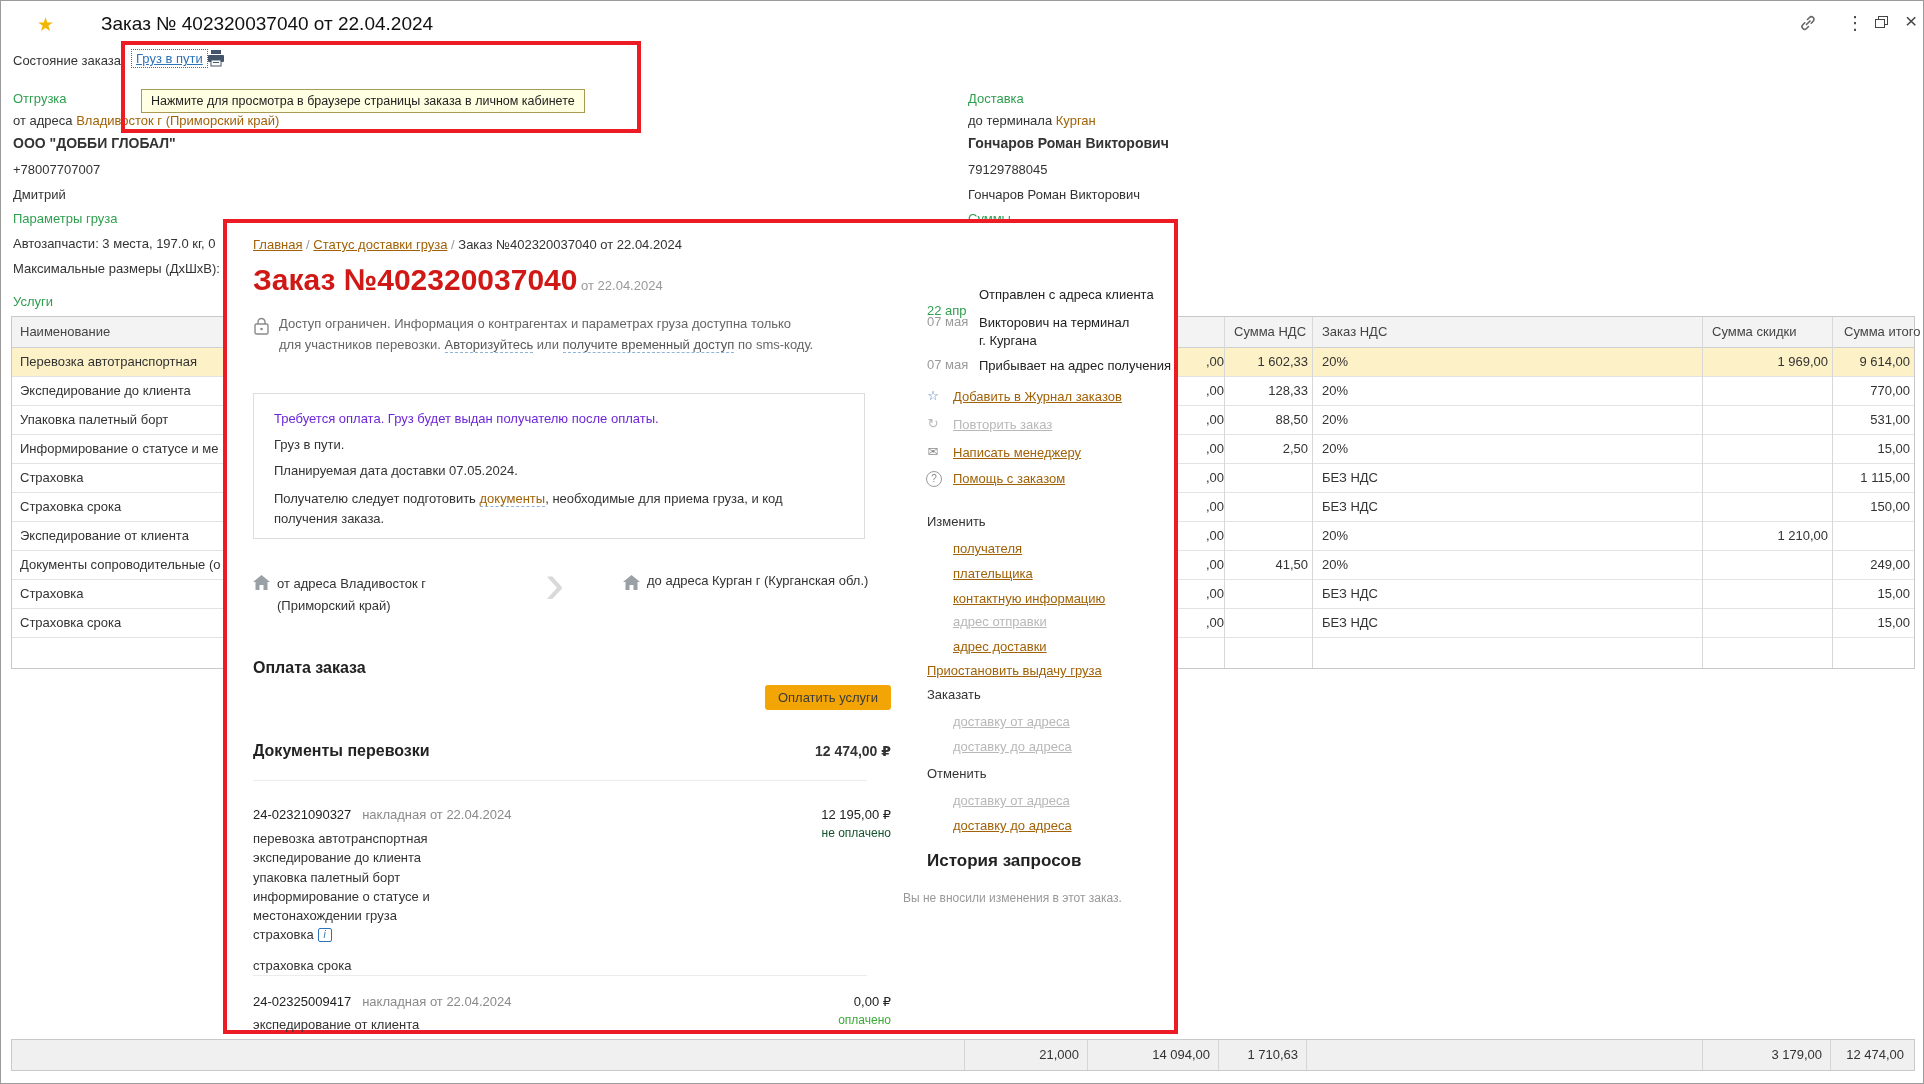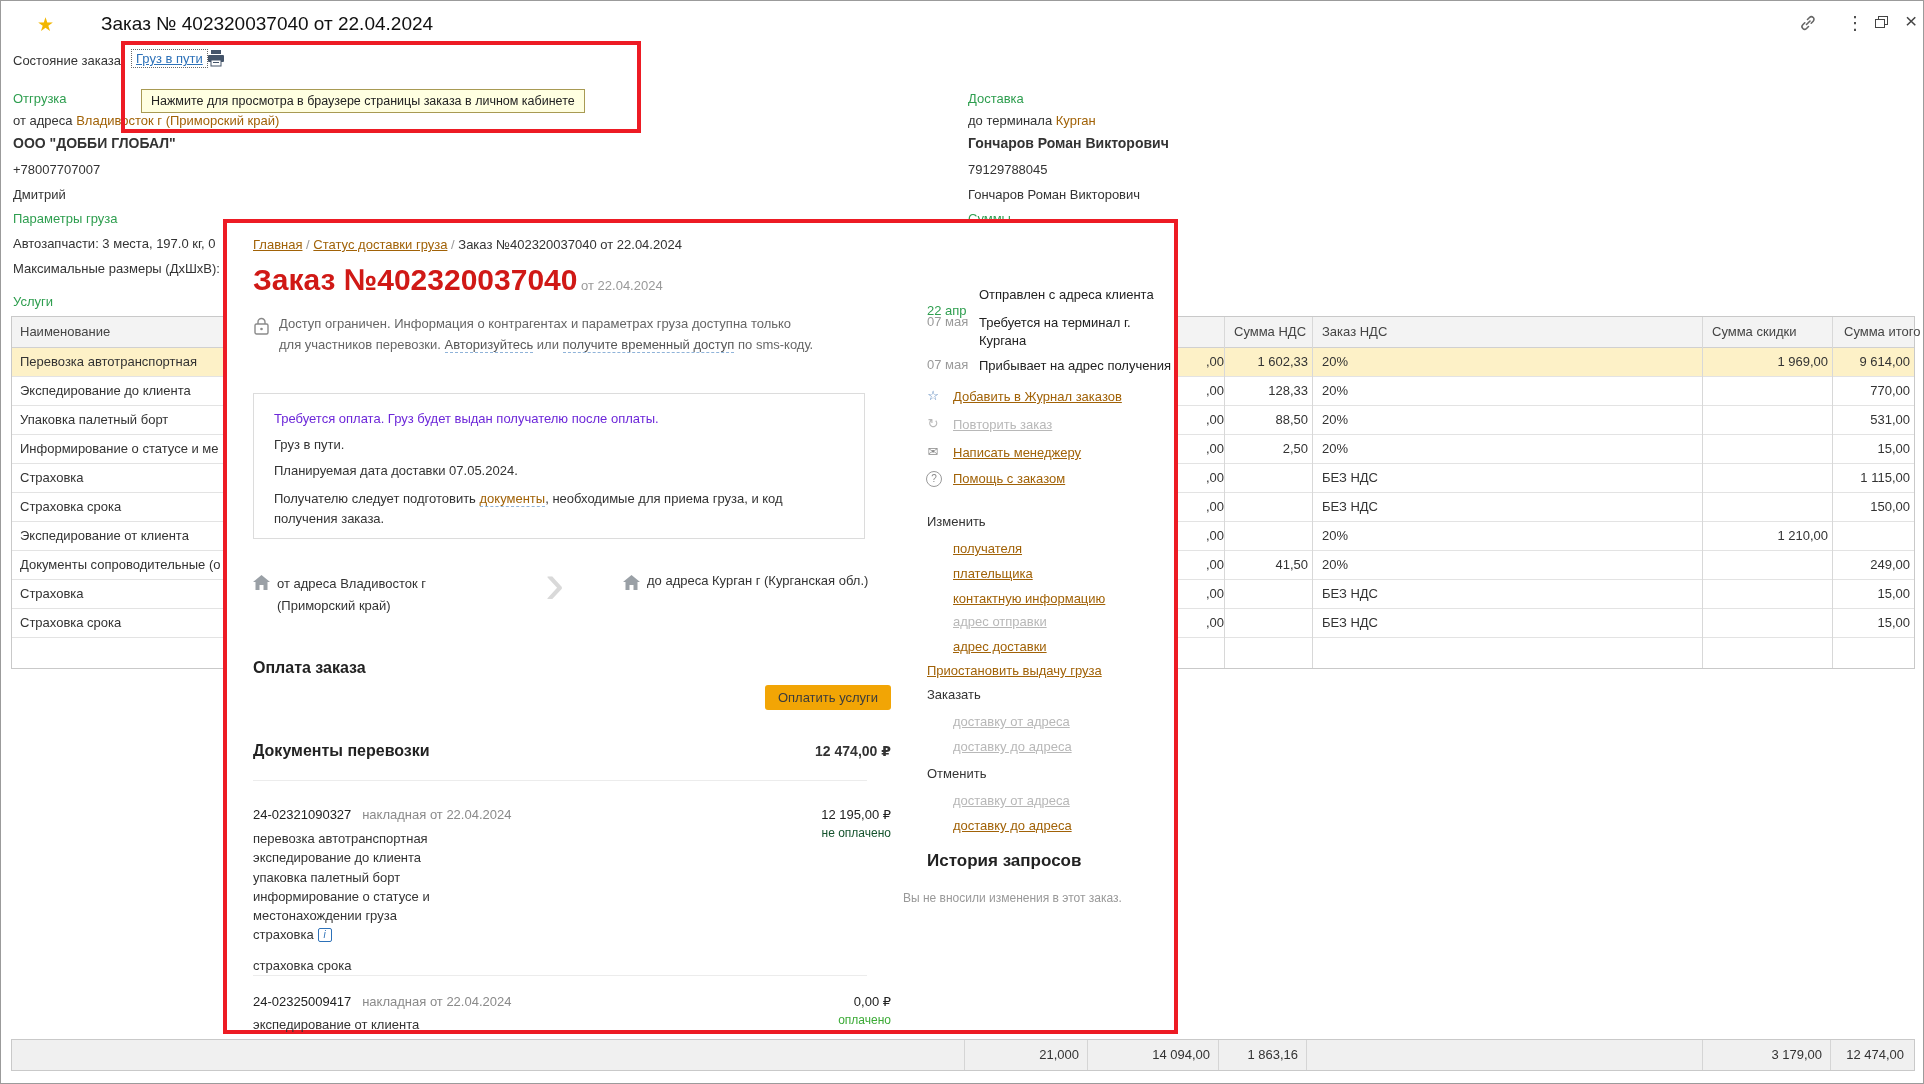--- a/index.html
+++ b/index.html
@@ -219,21 +219,21 @@
     </div>
     <div class="tdiv" style="left:1212px;"></div>
     <div class="tdiv" style="left:1300px;"></div>
     <div class="tdiv" style="left:1690px;"></div>
     <div class="tdiv" style="left:1820px;"></div>
   </div>
 
   <div class="abs footer">
     <span class="fcell" style="left:952px;width:123px;">21,000</span>
     <span class="fcell" style="left:1075px;width:131px;">14 094,00</span>
-    <span class="fcell" style="left:1206px;width:88px;">1 863,16</span>
+    <span class="fcell" style="left:1206px;width:88px;">1 710,63</span>
     <span class="fcell" style="left:1294px;width:396px;"></span>
     <span class="fcell" style="left:1690px;width:128px;">3 179,00</span>
     <span class="fcell" style="left:1818px;width:82px;">12 474,00</span>
   </div>
 
   <div class="abs popup">
 
     <span class="abs" style="left:26px;top:14px;">
       <span class="link u">Главная</span>
       <span class="crumb-sep"> </span><span class="crumb-sep">/</span><span class="crumb-sep"> </span>
@@ -305,21 +305,21 @@
     <div class="abs hr" style="left:26px;top:752px;width:614px;"></div>
 
     <span class="abs" style="left:26px;top:771px;color:#222;"><span>24-02325009417</span>&nbsp;&nbsp;&nbsp;<span class="gray">накладная от 22.04.2024</span></span>
     <span class="abs amount" style="left:504px;top:771px;color:#222;">0,00 ₽</span>
     <span class="abs amount green-st" style="left:504px;top:790px;">оплачено</span>
     <span class="abs svc" style="left:26px;top:792px;">экспедирование от клиента</span>
 
     <span class="abs green tl-date" style="left:700px;top:80px;">22 апр</span>
     <span class="abs tl-label" style="left:752px;top:63px;">Отправлен с адреса клиента</span>
     <span class="abs gray tl-date" style="left:700px;top:91px;color:#9a9a9a;">07 мая</span>
-    <span class="abs tl-label" style="left:752px;top:91px;width:160px;">Требуется на терминал г. Кургана</span>
+    <span class="abs tl-label" style="left:752px;top:91px;width:160px;">Викторович на терминал г. Кургана</span>
     <span class="abs gray tl-date" style="left:700px;top:134px;color:#9a9a9a;">07 мая</span>
     <span class="abs tl-label" style="left:752px;top:134px;width:210px;">Прибывает на адрес получения</span>
 
     <span class="abs act-icon" style="left:698px;top:165px;color:#4a7ab5;">☆</span>
     <span class="abs link u" style="left:726px;top:166px;">Добавить в Журнал заказов</span>
     <span class="abs act-icon" style="left:698px;top:193px;color:#b9b9b9;">↻</span>
     <span class="abs dis" style="left:726px;top:194px;">Повторить заказ</span>
     <span class="abs act-icon" style="left:698px;top:221px;color:#8a8a8a;">✉</span>
     <span class="abs link u" style="left:726px;top:222px;">Написать менеджеру</span>
     <span class="abs" style="left:699px;top:247px;"><span class="qcircle">?</span></span>

